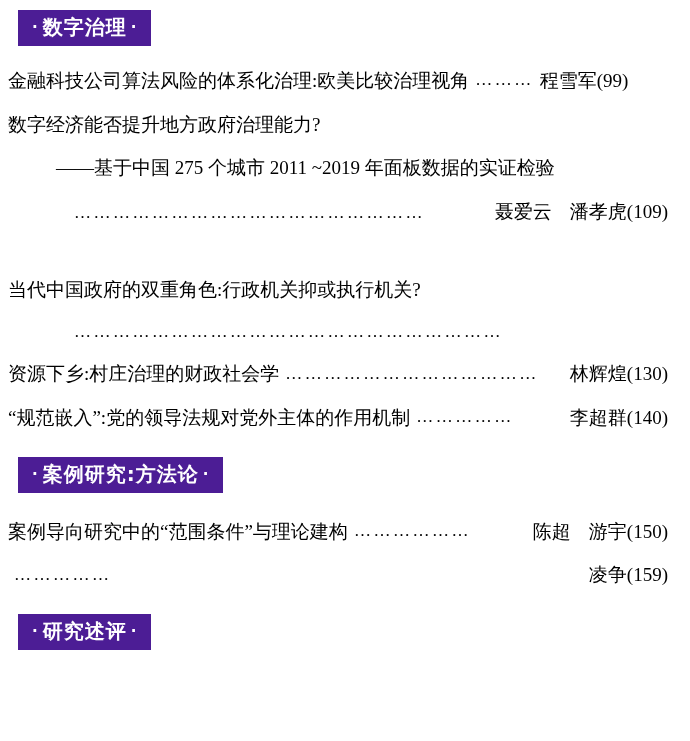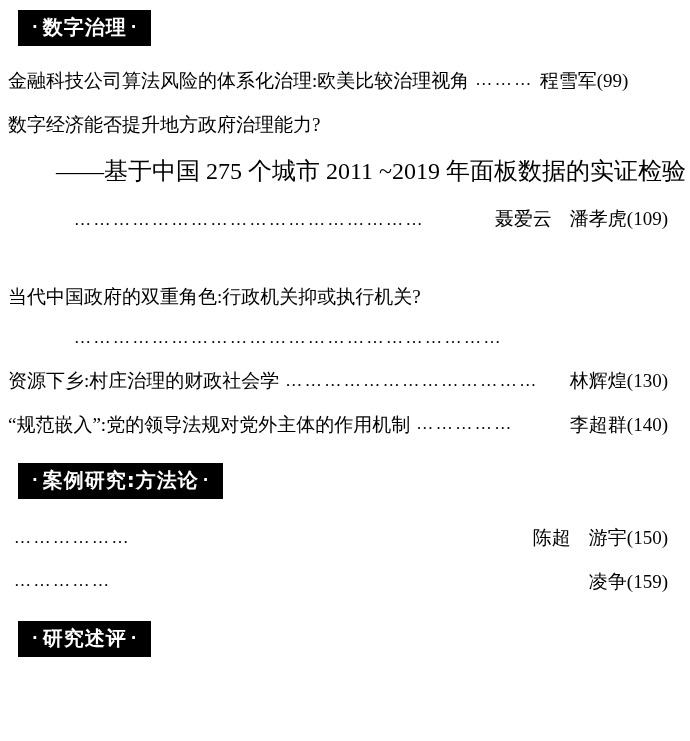--- a/index.html
+++ b/index.html
@@ -18,21 +18,21 @@
     position: relative;
     width: 690px;
     height: 741px;
     padding: 0;
     box-sizing: border-box;
   }
 
   
   .section-head {
     display: inline-block;
-    background: #000000;
+    background: #4c1d95;
     color: #ffffff;
     font-family: "DejaVu Sans", "Liberation Sans", sans-serif;
     font-weight: bold;
     font-size: 20px;
     line-height: 1;
     padding: 7px 14px 9px 14px;
     letter-spacing: 1px;
     white-space: nowrap;
   }
   .section-head .dot {
@@ -82,21 +82,21 @@
   }
   .author-name + .author-name {
     margin-left: 18px;
   }
   .page-num {
     font-family: "Liberation Serif", "DejaVu Serif", serif;
   }
 
   
   .subline {
-    font-size: 24px;
+    font-size: 19px;
     margin-left: 56px;
     white-space: nowrap;
   }
   .authorline {
     display: flex;
     align-items: baseline;
     width: 600px;
     margin-left: 68px;
   }
   .sp-10 { height: 10px; }
@@ -187,20 +187,21 @@
   <div class="section-wrap">
     <div class="section-head">
       <span class="dot">·</span><span class="txt">案例研究:方法论</span><span class="dot">·</span>
     </div>
   </div>
 
   <div class="sp-26"></div>
 
   <div class="entry">
     <div class="entry-row">
+      <span class="title">案例导向研究中的“范围条件”与理论建构</span>
       <span class="leader">………………</span>
       <span class="authors">
         <span class="author-name">陈超</span><span class="author-name">游宇</span><span class="page-num">(150)</span>
       </span>
     </div>
   </div>
 
   <div class="sp-18"></div>
 
   <div class="entry">

